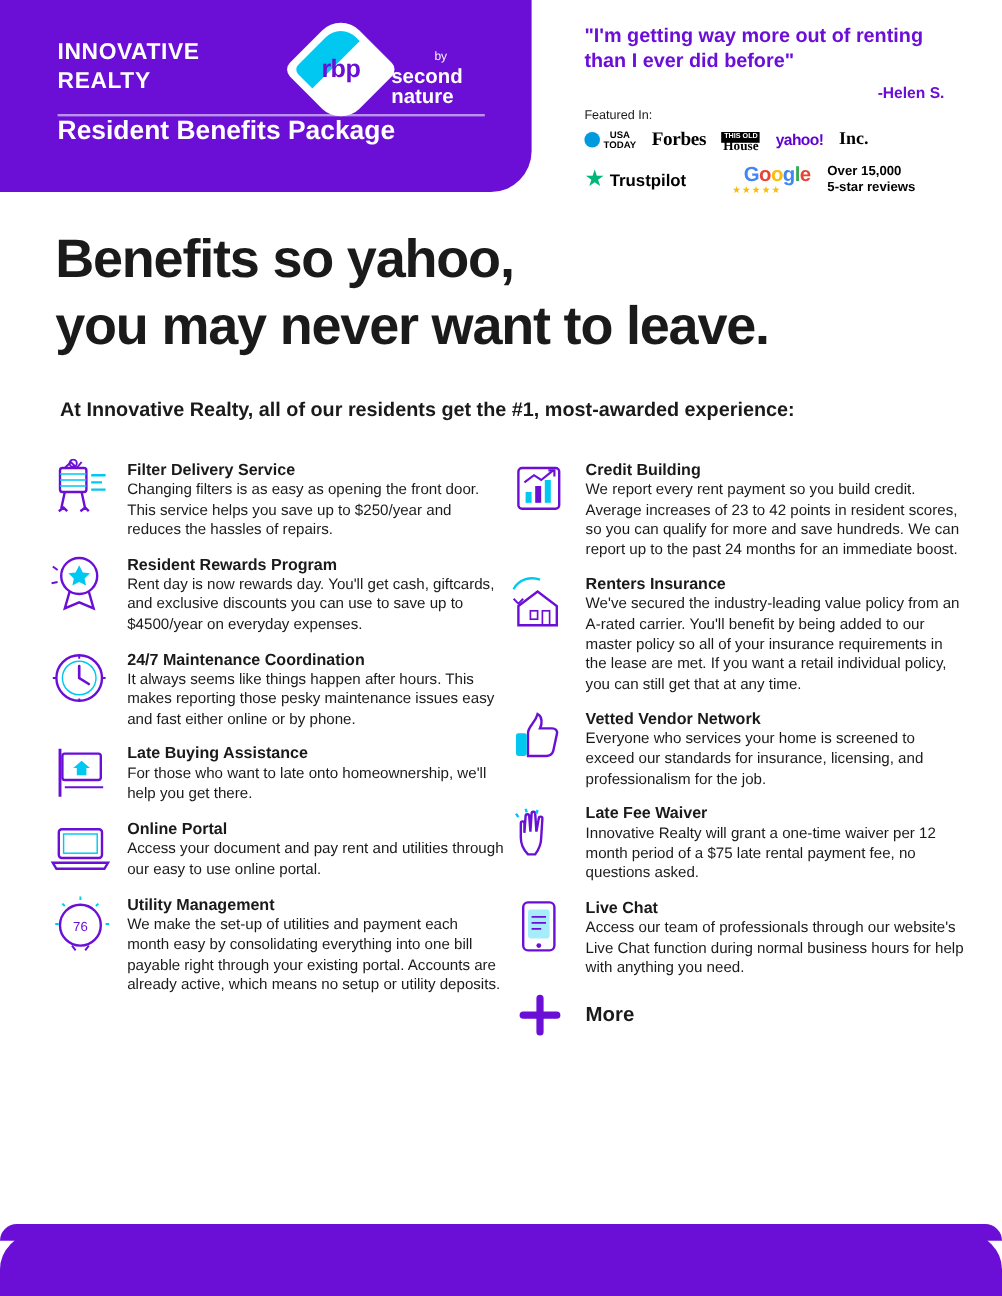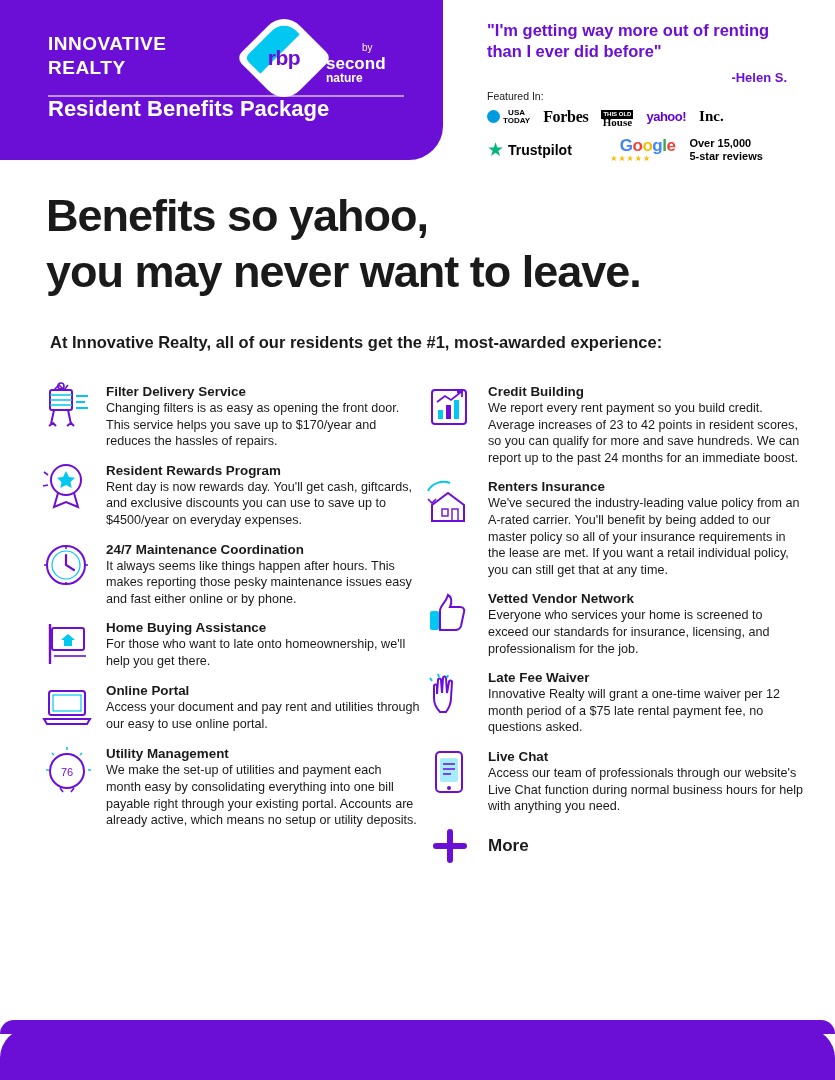--- a/index.html
+++ b/index.html
@@ -50,21 +50,21 @@
     position: absolute; inset: 0; display: flex; align-items: center; justify-content: center;
     color: #6B0FD7; font-weight: bold; font-size: 21px; letter-spacing: -.5px;
     z-index: 3;
   }
   .sn-logo {
     position: absolute; left: 326px; top: 38px; width: 96px;
     color: #ffffff; line-height: 1.0;
   }
   .sn-logo .by { font-size: 10px; opacity: .95; margin-left: 36px; }
   .sn-logo .second { font-size: 17px; font-weight: bold; display:block; margin-top:1px;}
-  .sn-logo .nature { font-size: 12px; font-weight: bold; display:block; }
+  .sn-logo .nature { font-size: 17px; font-weight: bold; display:block; }
 
   
   .quote {
     position: absolute; left: 487px; top: 20px; width: 300px;
     color: #6B0FD7; font-weight: bold; font-size: 16.5px; line-height: 21px;
   }
   .quote-attr {
     position: absolute; left: 487px; top: 70px; width: 300px;
     text-align: right; color: #6B0FD7; font-weight: bold; font-size: 13px;
   }
@@ -211,21 +211,21 @@
         <path d="M10 13h22M10 18h22M10 23h22" stroke="#00C8F0" stroke-width="1.4"></path>
         <path d="M14 8l5-5 5 5M24 8l4-5" stroke="#6B0FD7" stroke-width="1.6" fill="none"></path>
         <circle cx="21" cy="4" r="3" fill="none" stroke="#6B0FD7" stroke-width="1.6"></circle>
         <path d="M14 28l-3 14M28 28l3 14" stroke="#6B0FD7" stroke-width="2"></path>
         <path d="M9 44l4-3 3 3M27 44l4-3 3 3" stroke="#6B0FD7" stroke-width="2" fill="none"></path>
         <path d="M36 14h12M36 20h9M36 26h12" stroke="#00C8F0" stroke-width="2"></path>
       </svg>
     </div>
     <div class="btext">
       <div class="btitle">Filter Delivery Service</div>
-      <div class="bdesc">Changing filters is as easy as opening the front door. This service helps you save up to $170/year and reduces the hassles of repairs.</div>
+      <div class="bdesc">Changing filters is as easy as opening the front door. This service helps you save up to $250/year and reduces the hassles of repairs.</div>
     </div>
   </div>
 
   <div class="benefit">
     <div class="bicon">
       <svg class="icn" width="56" height="50" viewBox="0 0 56 50">
         <circle cx="26" cy="19" r="15" fill="none" stroke="#6B0FD7" stroke-width="2"></circle>
         <path d="M26 10l3 6 6 .8-4.5 4.2 1.2 6-5.7-3.1-5.7 3.1 1.2-6L17 16.8l6-.8z" fill="#00C8F0"></path>
         <path d="M18 32l-4 14 12-5 12 5-4-14" fill="none" stroke="#6B0FD7" stroke-width="2"></path>
         <path d="M8 14l-4-3M8 24l-5 1" stroke="#6B0FD7" stroke-width="1.6"></path>
@@ -255,21 +255,21 @@
   <div class="benefit">
     <div class="bicon">
       <svg class="icn" width="56" height="50" viewBox="0 0 56 50">
         <path d="M10 6v40" stroke="#6B0FD7" stroke-width="2.4"></path>
         <rect x="12" y="10" width="32" height="22" rx="2" fill="none" stroke="#6B0FD7" stroke-width="2"></rect>
         <path d="M28 16l-7 6h3v6h8v-6h3z" fill="#00C8F0"></path>
         <path d="M14 38h32" stroke="#6B0FD7" stroke-width="1.6"></path>
       </svg>
     </div>
     <div class="btext">
-      <div class="btitle">Home Buying Assistance</div>
+      <div class="btitle">Late Buying Assistance</div>
       <div class="bdesc">For those who want to late onto homeownership, we'll help you get there.</div>
     </div>
   </div>
 
   <div class="benefit">
     <div class="bicon">
       <svg class="icn" width="56" height="50" viewBox="0 0 56 50">
         <rect x="9" y="10" width="36" height="24" rx="2.5" fill="none" stroke="#6B0FD7" stroke-width="2"></rect>
         <rect x="13" y="14" width="28" height="16" fill="#ffffff" stroke="#00C8F0" stroke-width="1.2"></rect>
         <path d="M4 38h46l-3 5H7z" fill="none" stroke="#6B0FD7" stroke-width="2"></path>

